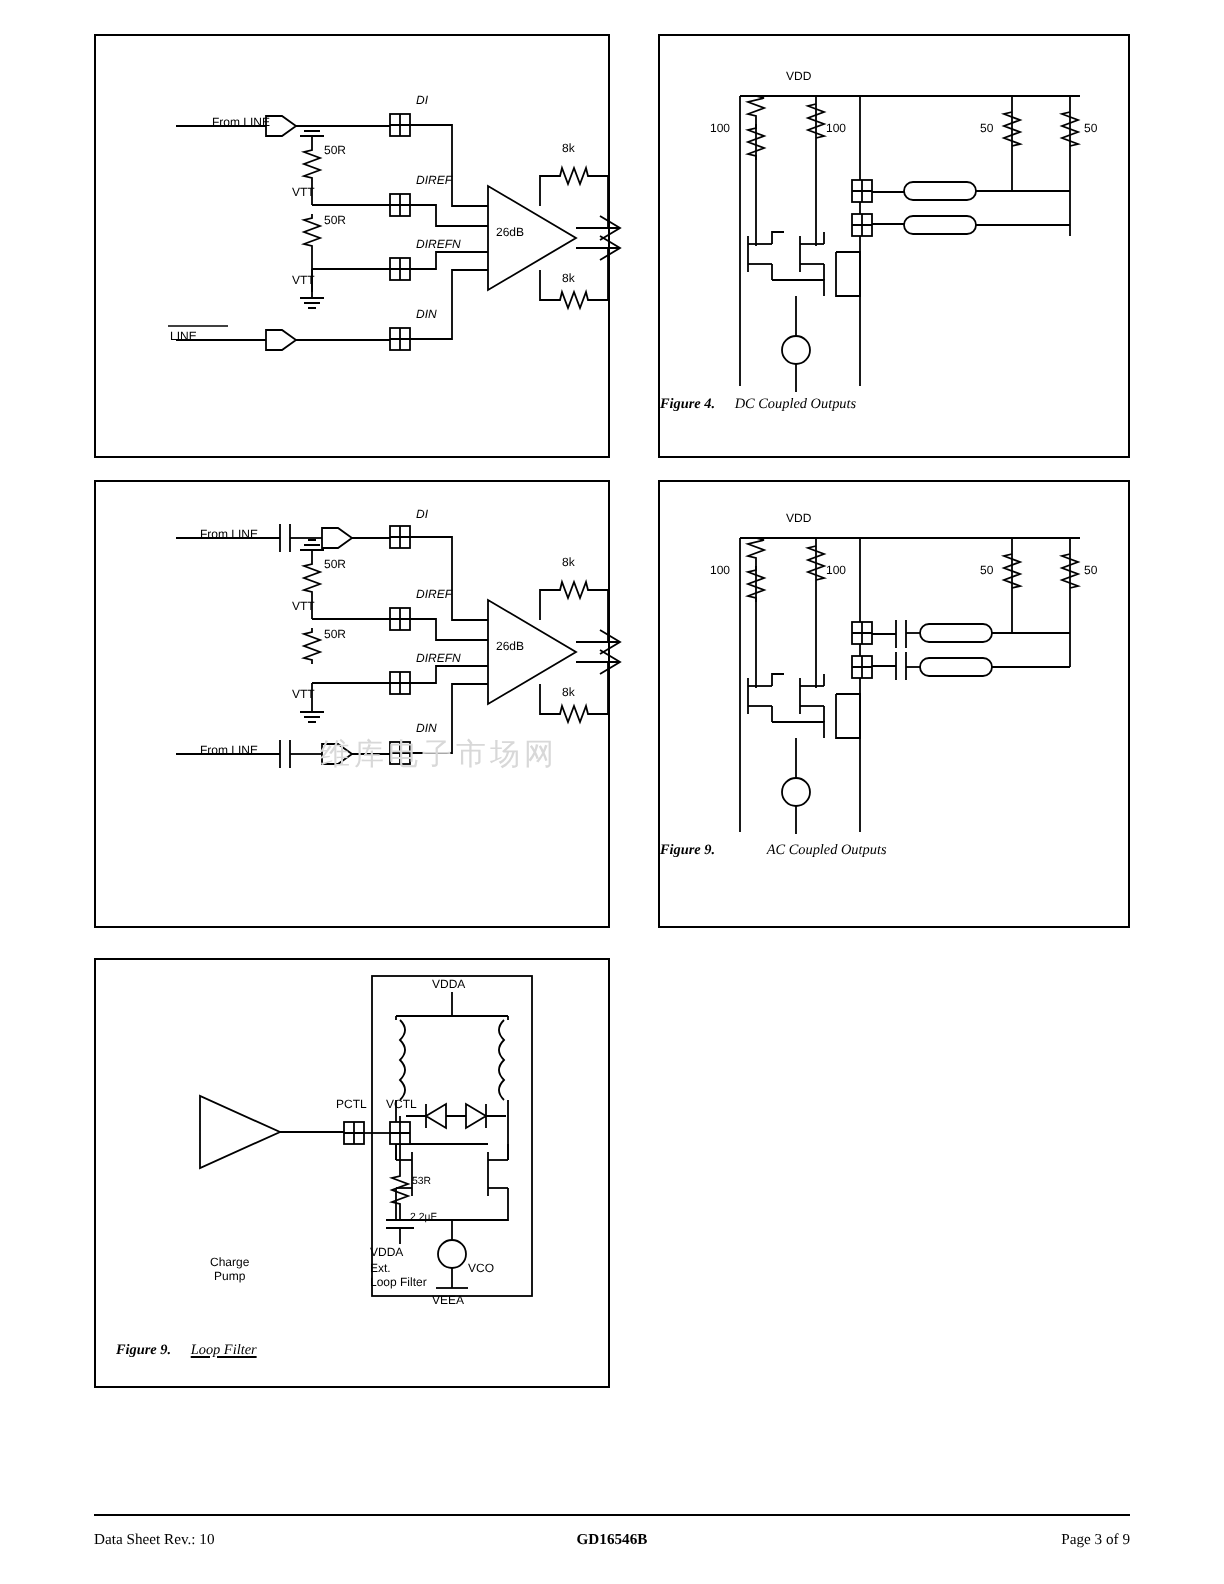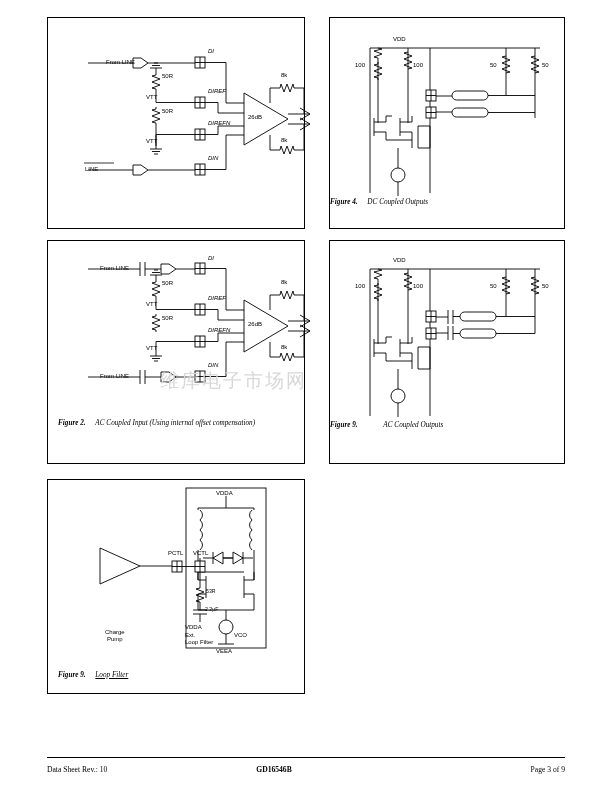--- a/index.html
+++ b/index.html
@@ -57,28 +57,28 @@
     height: 1px;
     background: #000000;
   }
   .footer {
     position: absolute;
     top: 765px;
     font-family: "Liberation Serif", serif;
     font-size: 7.6px;
   }
   .footer.left { left: 47px; text-align: center; }
-  .footer.center { left: 0; width: 548px; text-align: center; font-weight: bold; }
+  .footer.center { left: 0; width: 612px; text-align: center; font-weight: bold; }
   .footer.right { right: 47px; }
   .watermark {
     position: absolute;
     left: 160px;
     top: 368px;
     font-family: "DejaVu Sans", sans-serif;
-    font-size: 19px;
+    font-size: 15px;
     color: #d8d8d8;
     letter-spacing: 2px;
     white-space: nowrap;
     pointer-events: none;
   }
 </style>
 </head>
 <body>
 
 <div class="page">
@@ -284,24 +284,20 @@
     <div class="lbl it" style="left:160px; top:54px;">DIREF</div>
     <div class="lbl it" style="left:160px; top:86px;">DIREFN</div>
     <div class="lbl it" style="left:160px; top:121px;">DIN</div>
     <div class="lbl" style="left:114px; top:39px;">50R</div>
     <div class="lbl" style="left:114px; top:74px;">50R</div>
     <div class="lbl" style="left:98px; top:60px;">VTT</div>
     <div class="lbl" style="left:98px; top:104px;">VTT</div>
     <div class="lbl" style="left:233px; top:38px;">8k</div>
     <div class="lbl" style="left:233px; top:103px;">8k</div>
     <div class="lbl" style="left:200px; top:80px;">26dB</div>
-  </div>
-  <div class="fig-caption" style="left:58px; top:419px; width:235px;">
-    <span class="num">Figure 2.</span>
-    <span class="txt" style="padding-left:8px;">AC Coupled Input (Using internal offset compensation)</span>
   </div>
 
   <div class="panel" style="left:329px; top:240px; width:236px; height:224px;">
     <svg width="236" height="224">
       <g stroke="#000" stroke-width="0.9" fill="none">
         <path d="M 40 28 L 210 28"></path>
         <path d="M 40 28 L 40 175"></path>
         <path d="M 100 28 L 100 175"></path>
         <path d="M 48 40 L 48 38 L 44 37 L 52 34 L 44 31 L 52 29 L 48 28"></path>
         <path d="M 48 40 L 48 60"></path>

